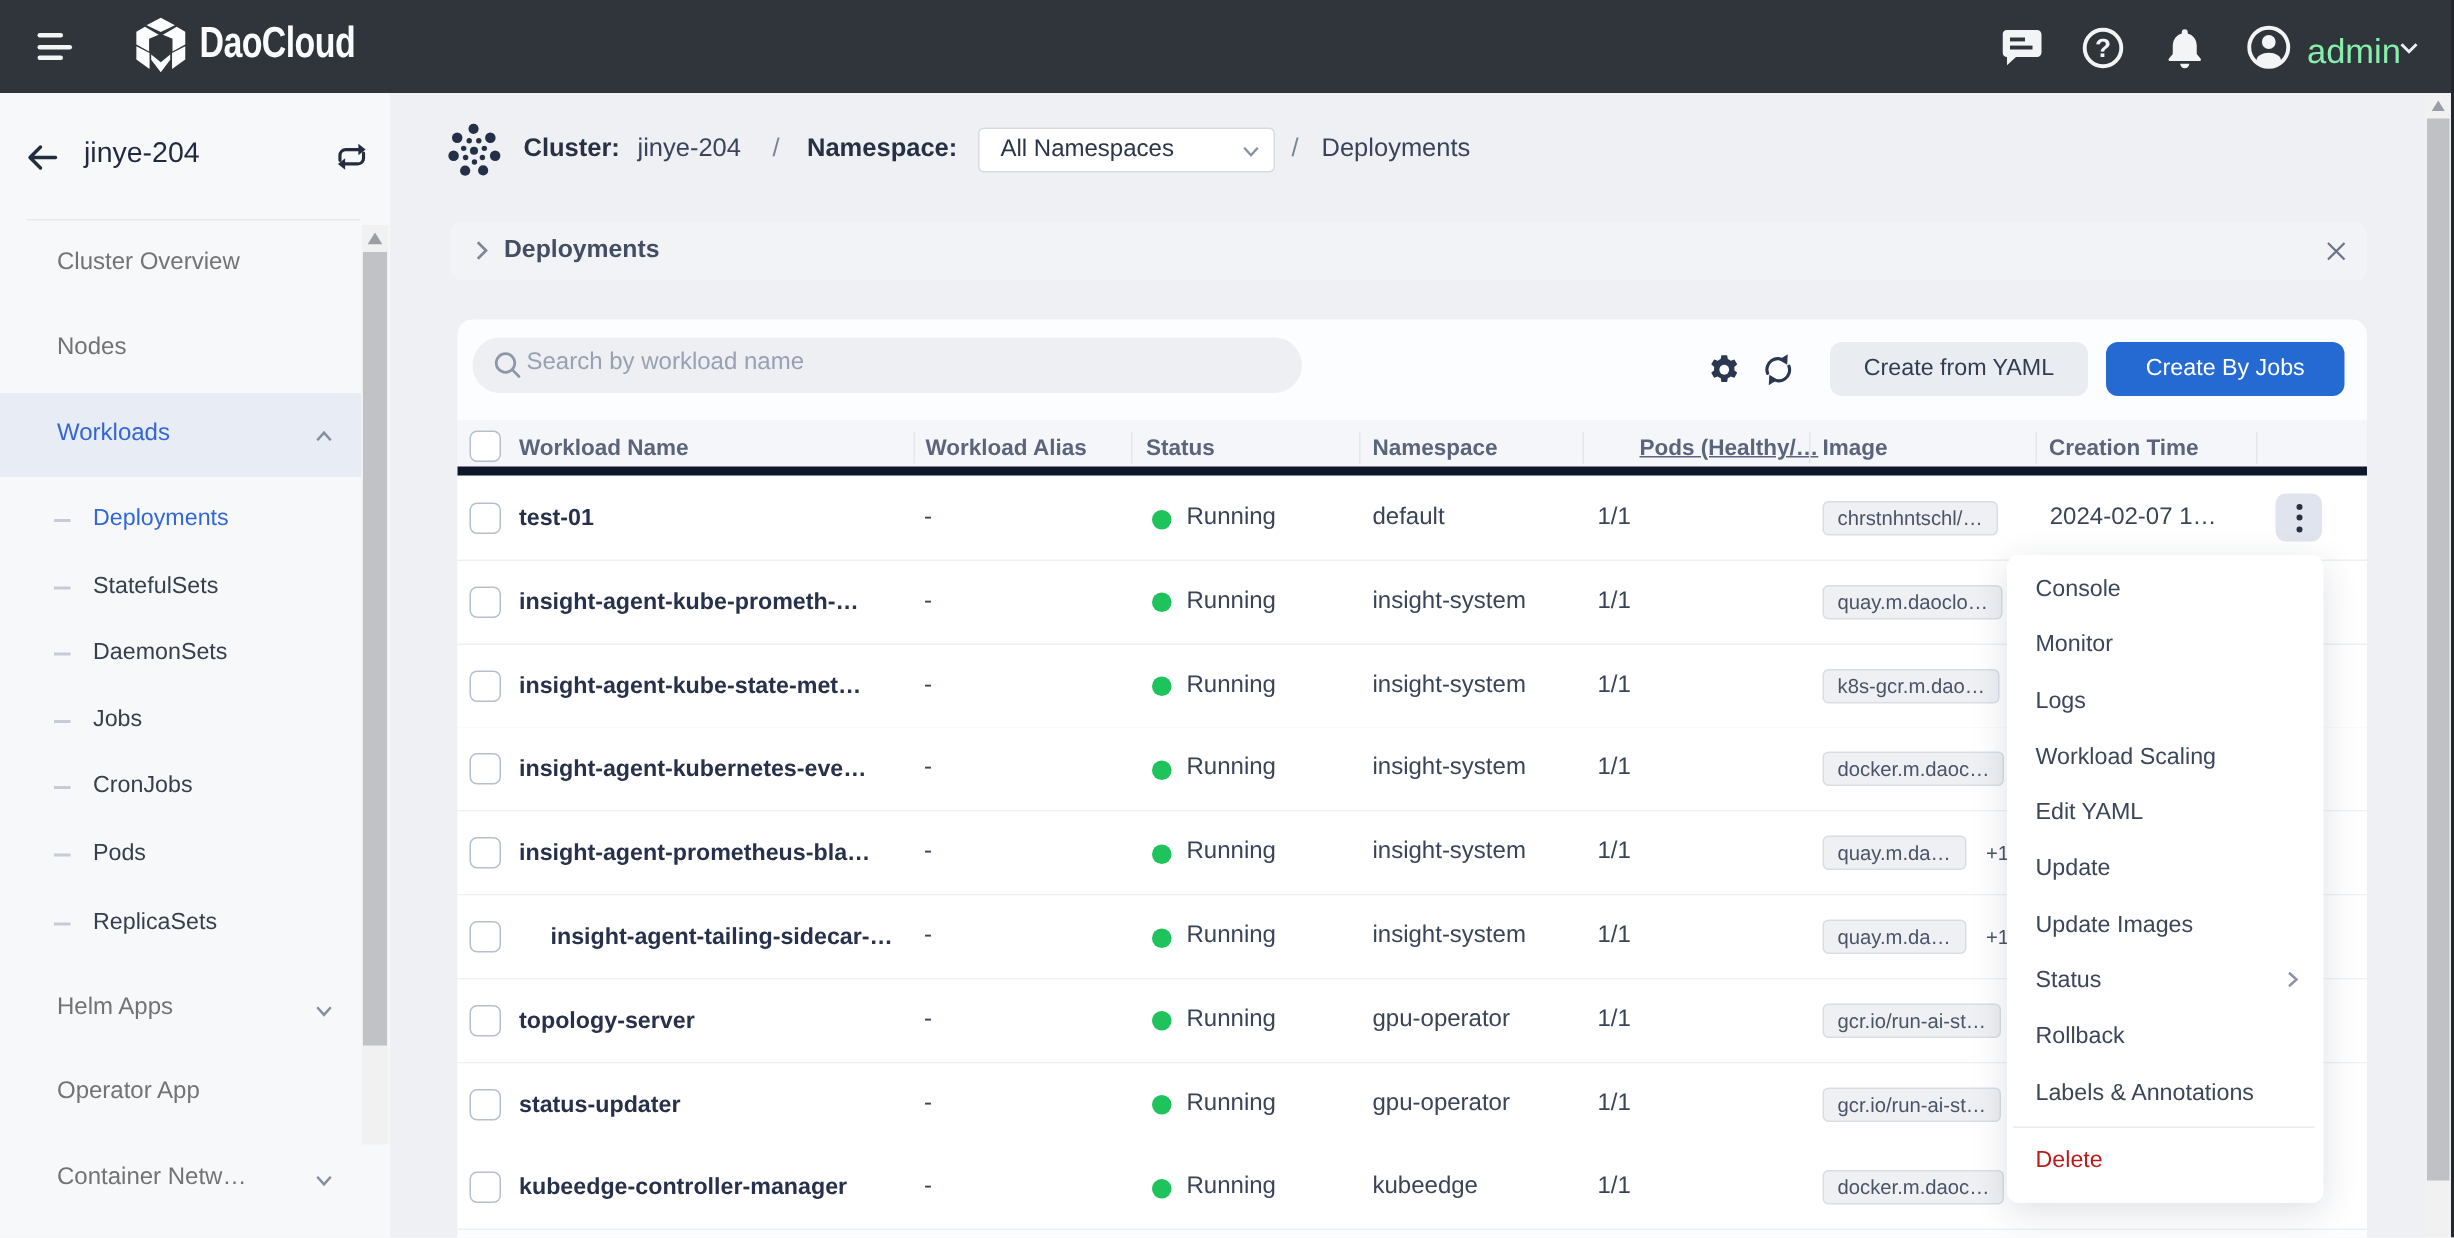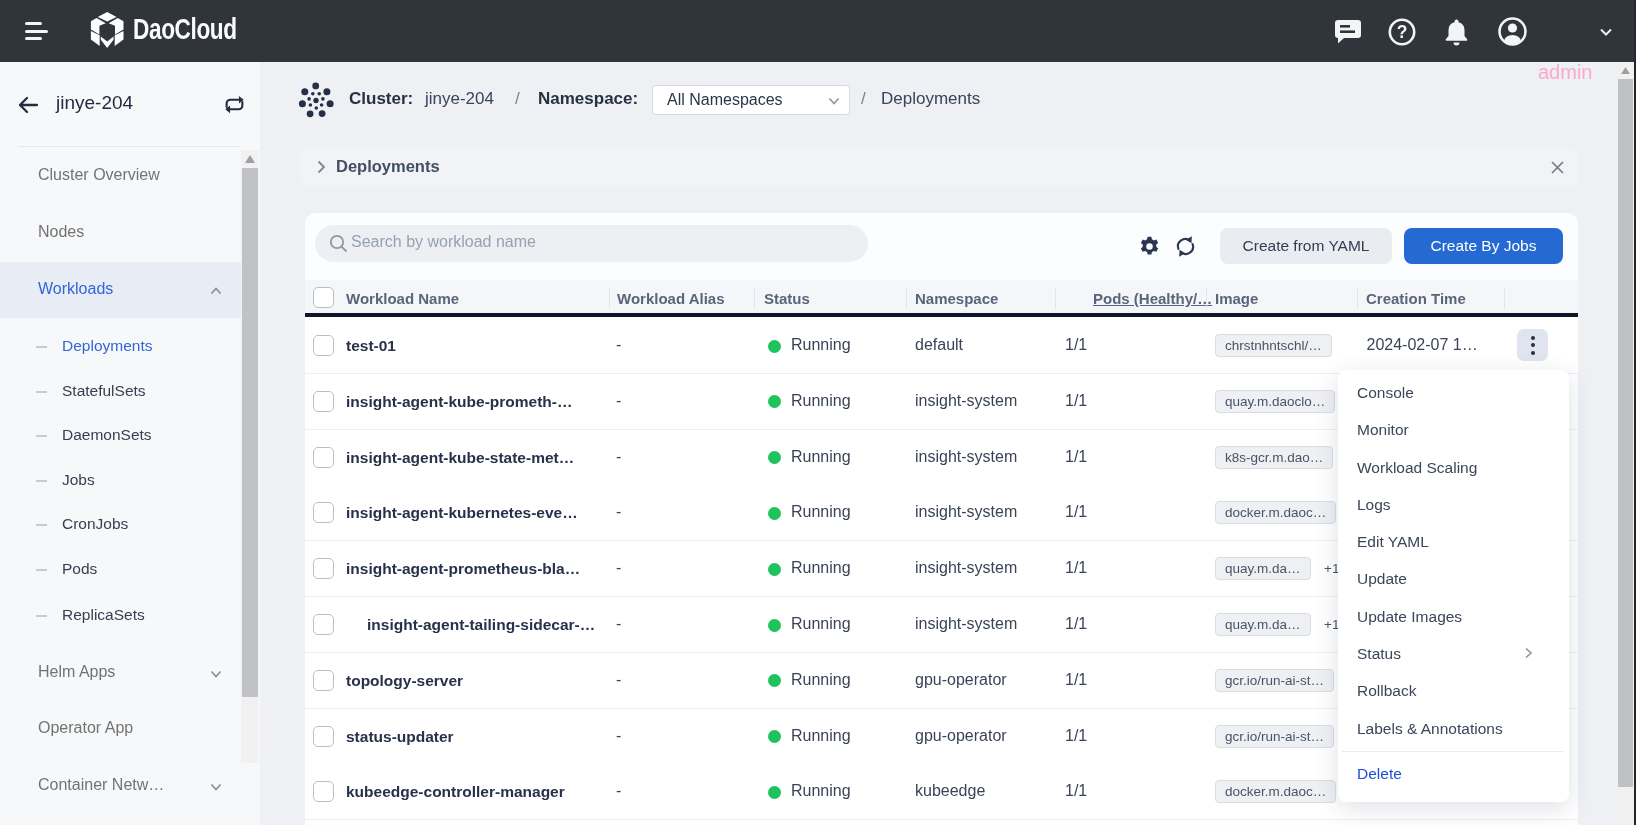--- a/index.html
+++ b/index.html
@@ -4,21 +4,21 @@
 <style>
 * { margin:0; padding:0; box-sizing:border-box; }
 html,body { width:1636px; height:825px; overflow:hidden; font-family:"Liberation Sans", sans-serif; }
 body { position:relative; background:#eef0f4; }
 .abs { position:absolute; }
 
 
 #topbar { position:absolute; left:0; top:0; width:1636px; height:62px; background:#30343b; z-index:30; }
 .hline { position:absolute; background:#f3f5f7; height:3px; border-radius:1.5px; }
 #logotext { position:absolute; left:133px; top:13px; font-size:29px; font-weight:bold; color:#fafbfc; letter-spacing:-0.5px; transform:scaleX(0.78); transform-origin:left center; }
-#admin { position:absolute; left:1538px; top:21px; font-size:20px; color:#f9a8d4;margin-top:40px; }
+#admin { position:absolute; left:1538px; top:21px; font-size:23px; color:#86efac; }
 
 
 #sidebar { position:absolute; left:0; top:62px; width:260px; height:763px; background:#f7f8fa; z-index:20; }
 #sbtitle { position:absolute; left:56px; top:30px; font-size:19px; color:#1f2940; }
 #sbdivider { position:absolute; left:18px; top:84px; width:222px; height:1px; background:#e5e8ed; }
 .mi { position:absolute; left:38px; font-size:16px; color:#737373; }
 .mis { position:absolute; left:62px; font-size:15.5px; color:#363f4e; }
 .dash { position:absolute; left:36px; width:11px; height:2px; background:#c6ccd6; }
 .blue { color:#3366d6 !important; }
 #wl-hl { position:absolute; left:0; top:200px; width:241px; height:56px; background:#e7ecf5; }
@@ -46,40 +46,40 @@
 #card { position:absolute; left:45px; top:151px; width:1273px; height:625px; background:#fcfdfe; border-radius:10px 10px 0 0; }
 
 
 #search { position:absolute; left:10px; top:12px; width:553px; height:37px; background:#edeff3; border-radius:19px; }
 #search span { position:absolute; left:36px; top:8px; font-size:16px; color:#98a1b1; }
 .toolbtn { position:absolute; top:15px; height:36px; border-radius:8px; font-size:15.5px; text-align:center; }
 #btn-yaml { left:915px; width:172px; background:#e9ecf1; color:#333d52; line-height:36px; }
 #btn-image { left:1099px; width:159px; background:#2569d3; color:#fff; line-height:36px; }
 
 
-#thead { position:absolute; left:0px; top:67px; width:1273px; height:37px; background:#f5f6f9; border-bottom:4px solid #0f172a; }
+#thead { position:absolute; left:0px; top:67px; width:1273px; height:37px; background:#f5f6f9; border-bottom:6px solid #0f172a; }
 .th { position:absolute; top:10px; font-size:15px; font-weight:bold; color:#5a657b; white-space:nowrap; }
 .vline { position:absolute; top:8px; width:1px; height:21px; background:#e3e6eb; }
 .row { position:absolute; left:0; width:1273px; height:56px; border-bottom:1px solid #eef0f3; background:#fff; }
 .cb { position:absolute; left:8px; width:21px; height:21px; background:#fff; border:1.5px solid #b7bfcb; border-radius:5px; }
 .rname { position:absolute; left:41px; font-size:15.5px; font-weight:bold; color:#27314a; white-space:nowrap; }
 .rtext { position:absolute; font-size:16px; color:#3a4457; white-space:nowrap; }
 .gdot { position:absolute; left:463px; width:13px; height:13px; border-radius:50%; background:#1ec35b; }
 .chip { position:absolute; left:910px; height:23px; background:#eef0f3; border:1px solid #d9dde3; border-radius:4px; font-size:13.5px; color:#4a5468; line-height:21px; padding:0 9px; white-space:nowrap; }
 .plus1 { position:absolute; font-size:13.5px; color:#4a5468; }
 
 
 #dotsbtn { position:absolute; left:1212px; top:116px; width:31px; height:32px; background:#dfe4ee; border-radius:7px; }
 .dot { position:absolute; left:13.5px; width:4px; height:4px; border-radius:50%; background:#272f40; }
 
 
-#menu { position:absolute; left:1078px; top:308px; width:231px; background:#fff; border-radius:8px; box-shadow:0 6px 24px rgba(30,40,70,0.14); padding:4px 0 10px 0; z-index:10; }
+#menu { position:absolute; left:1078px; top:308px; width:211px; background:#fff; border-radius:8px; box-shadow:0 6px 24px rgba(30,40,70,0.14); padding:4px 0 10px 0; z-index:10; }
 .mitem { height:37.3px; line-height:37.3px; padding-left:19px; font-size:15.5px; color:#3b4659; position:relative; }
 #menu hr { border:none; border-top:1px solid #e8eaee; margin:4px 6px 3px 4px; }
-.mred { color:#1d4ed8; }
+.mred { color:#b91c1c; }
 
 
 #m-track { position:absolute; left:1617px; top:62px; width:17px; height:763px; background:#f1f1f2; z-index:40; }
 #m-thumb { position:absolute; left:1618px; top:79px; width:15px; height:708px; background:#c0c1c4; z-index:41; }
 #rstrip { position:absolute; left:1634px; top:0px; width:2px; height:825px; background:#23262c; z-index:45; }
 </style>
 </head>
 <body>
 
 <div id="content">
@@ -278,22 +278,22 @@
     <div id="dotsbtn">
       <div class="dot" style="top:6.5px;"></div>
       <div class="dot" style="top:14px;"></div>
       <div class="dot" style="top:21.5px;"></div>
     </div>
   </div>
 
   <div id="menu">
     <div class="mitem">Console</div>
     <div class="mitem">Monitor</div>
+    <div class="mitem">Logs</div>
     <div class="mitem">Workload Scaling</div>
-    <div class="mitem">Logs</div>
     <div class="mitem">Edit YAML</div>
     <div class="mitem">Update</div>
     <div class="mitem">Update Images</div>
     <div class="mitem">Status
       <svg class="abs" style="left:183px;top:11px;" width="14" height="14" viewBox="0 0 14 14">
           <path d="M5 2.5 L10 7 L5 11.5" fill="none" stroke="#8a93a3" stroke-width="1.6"></path>
         </svg>
     </div>
     <div class="mitem">Rollback</div>
     <div class="mitem">Labels &amp; Annotations</div>

